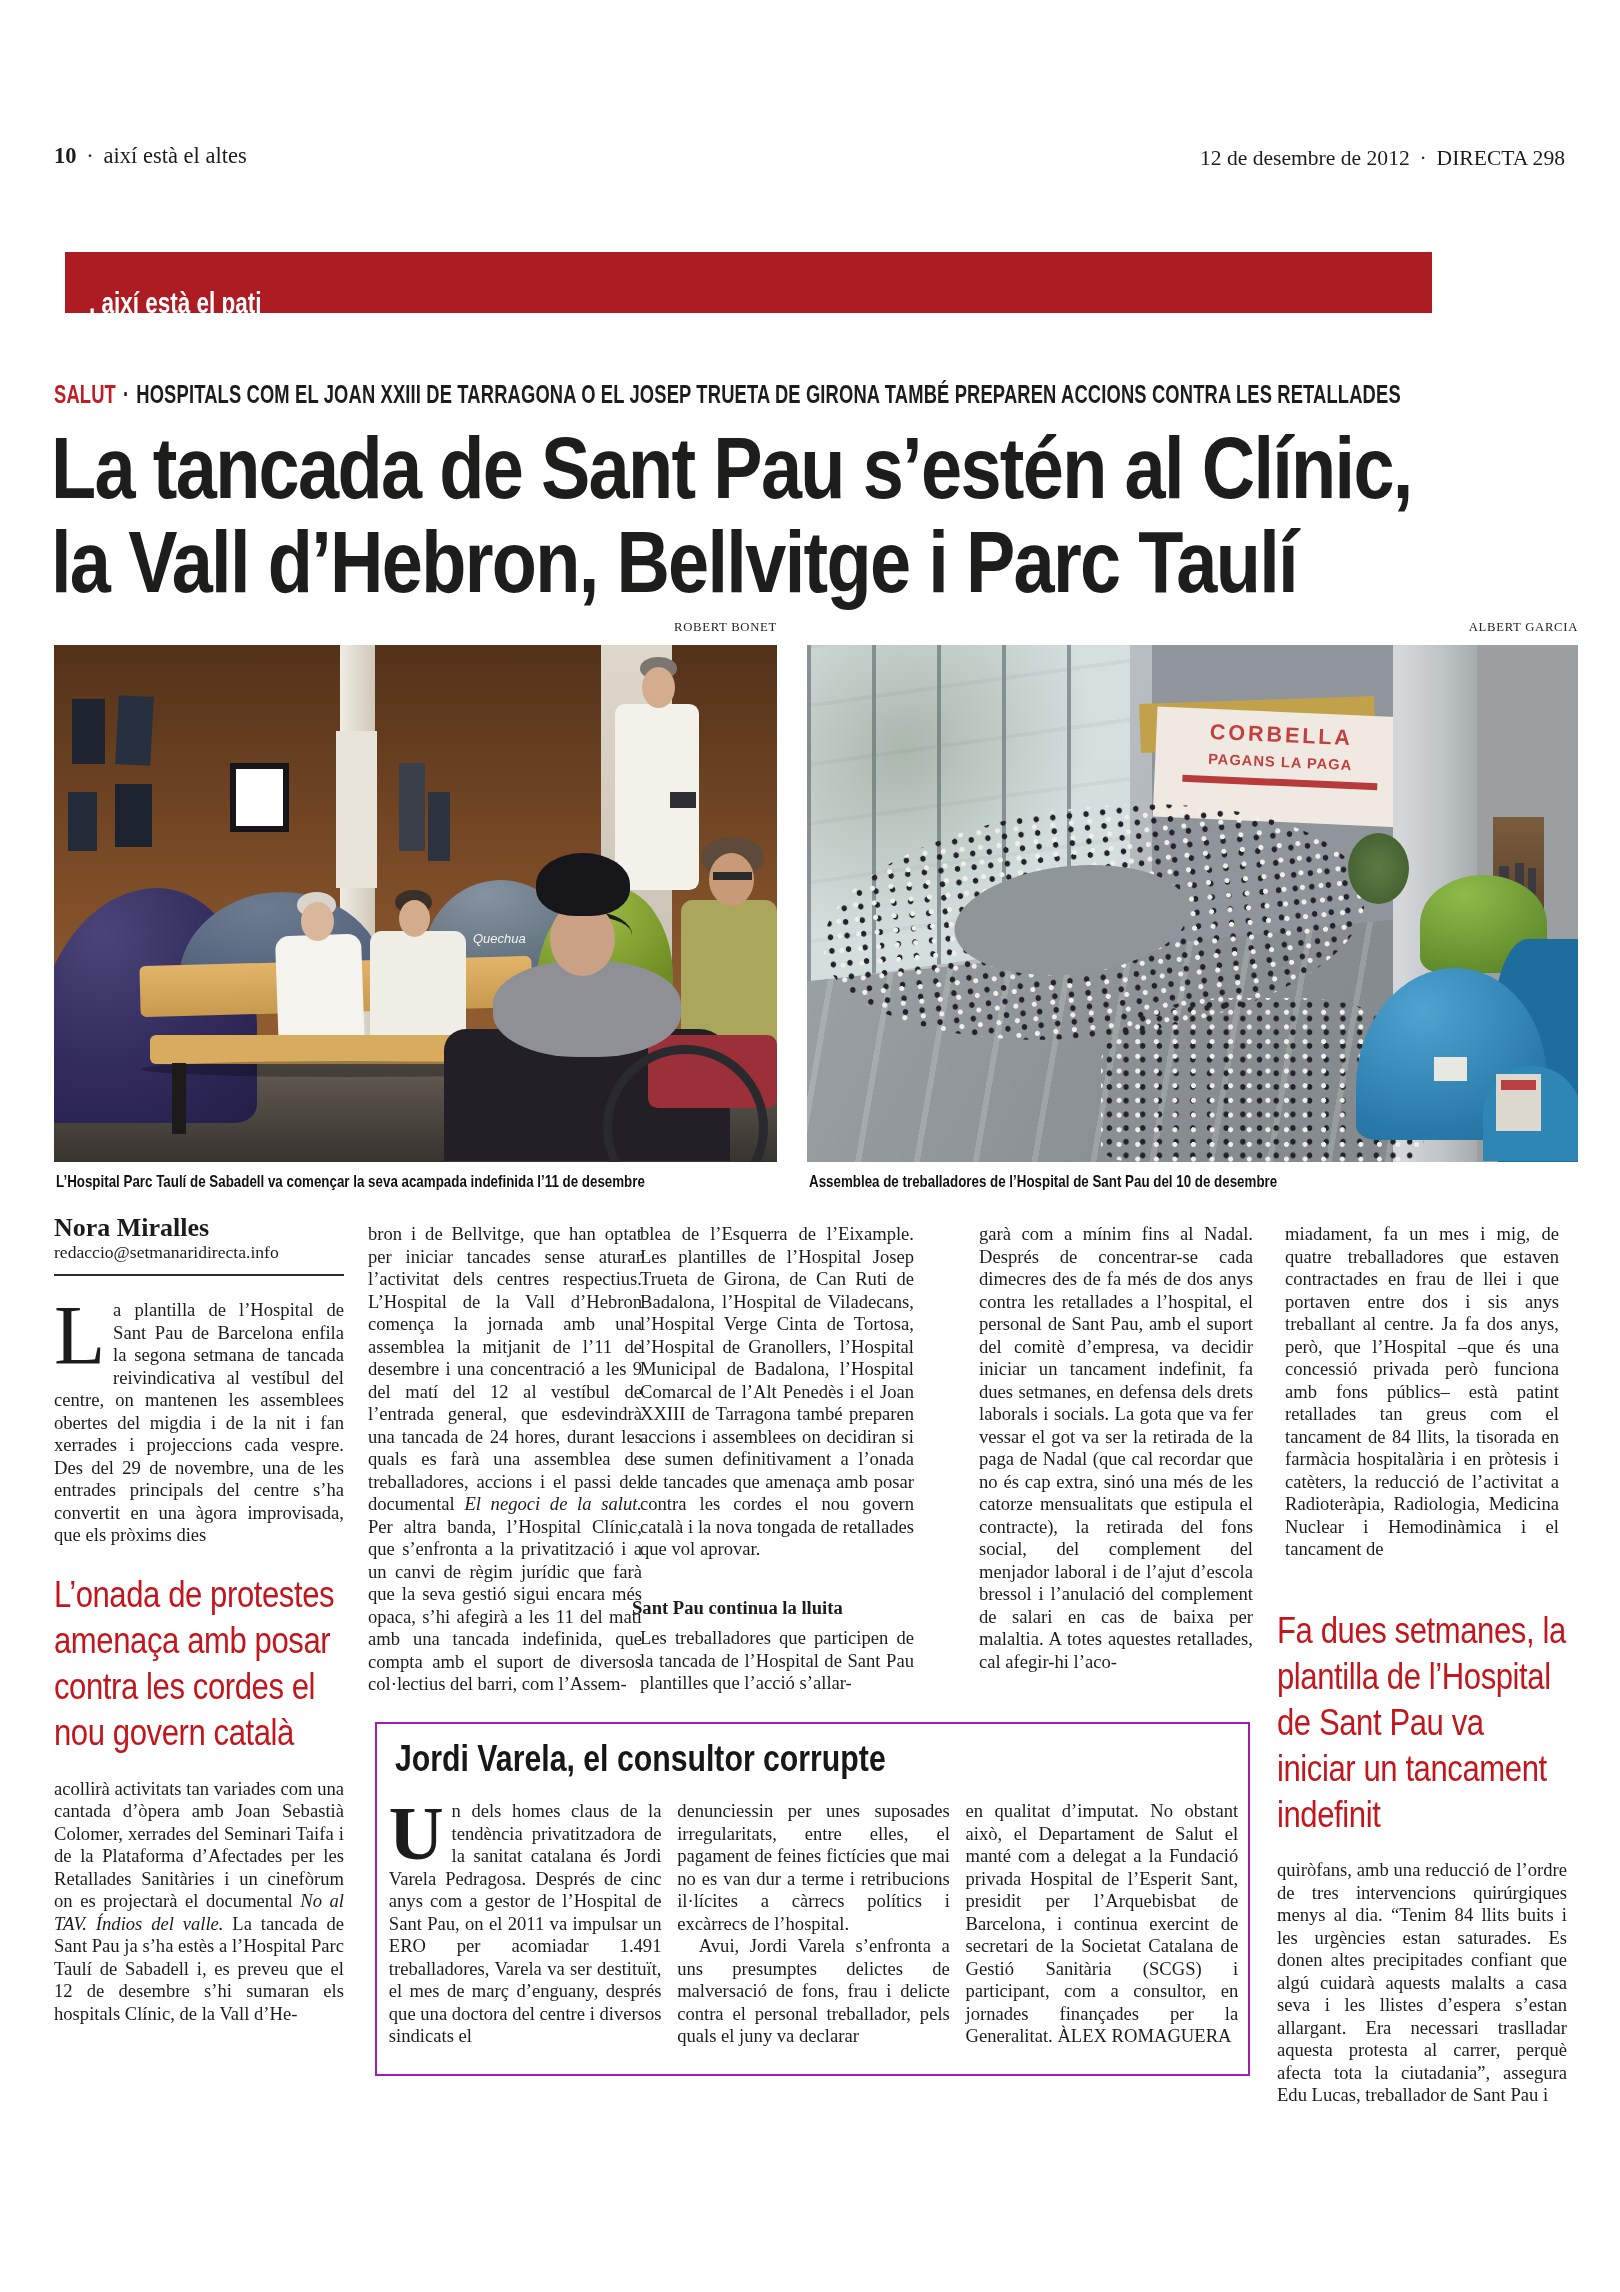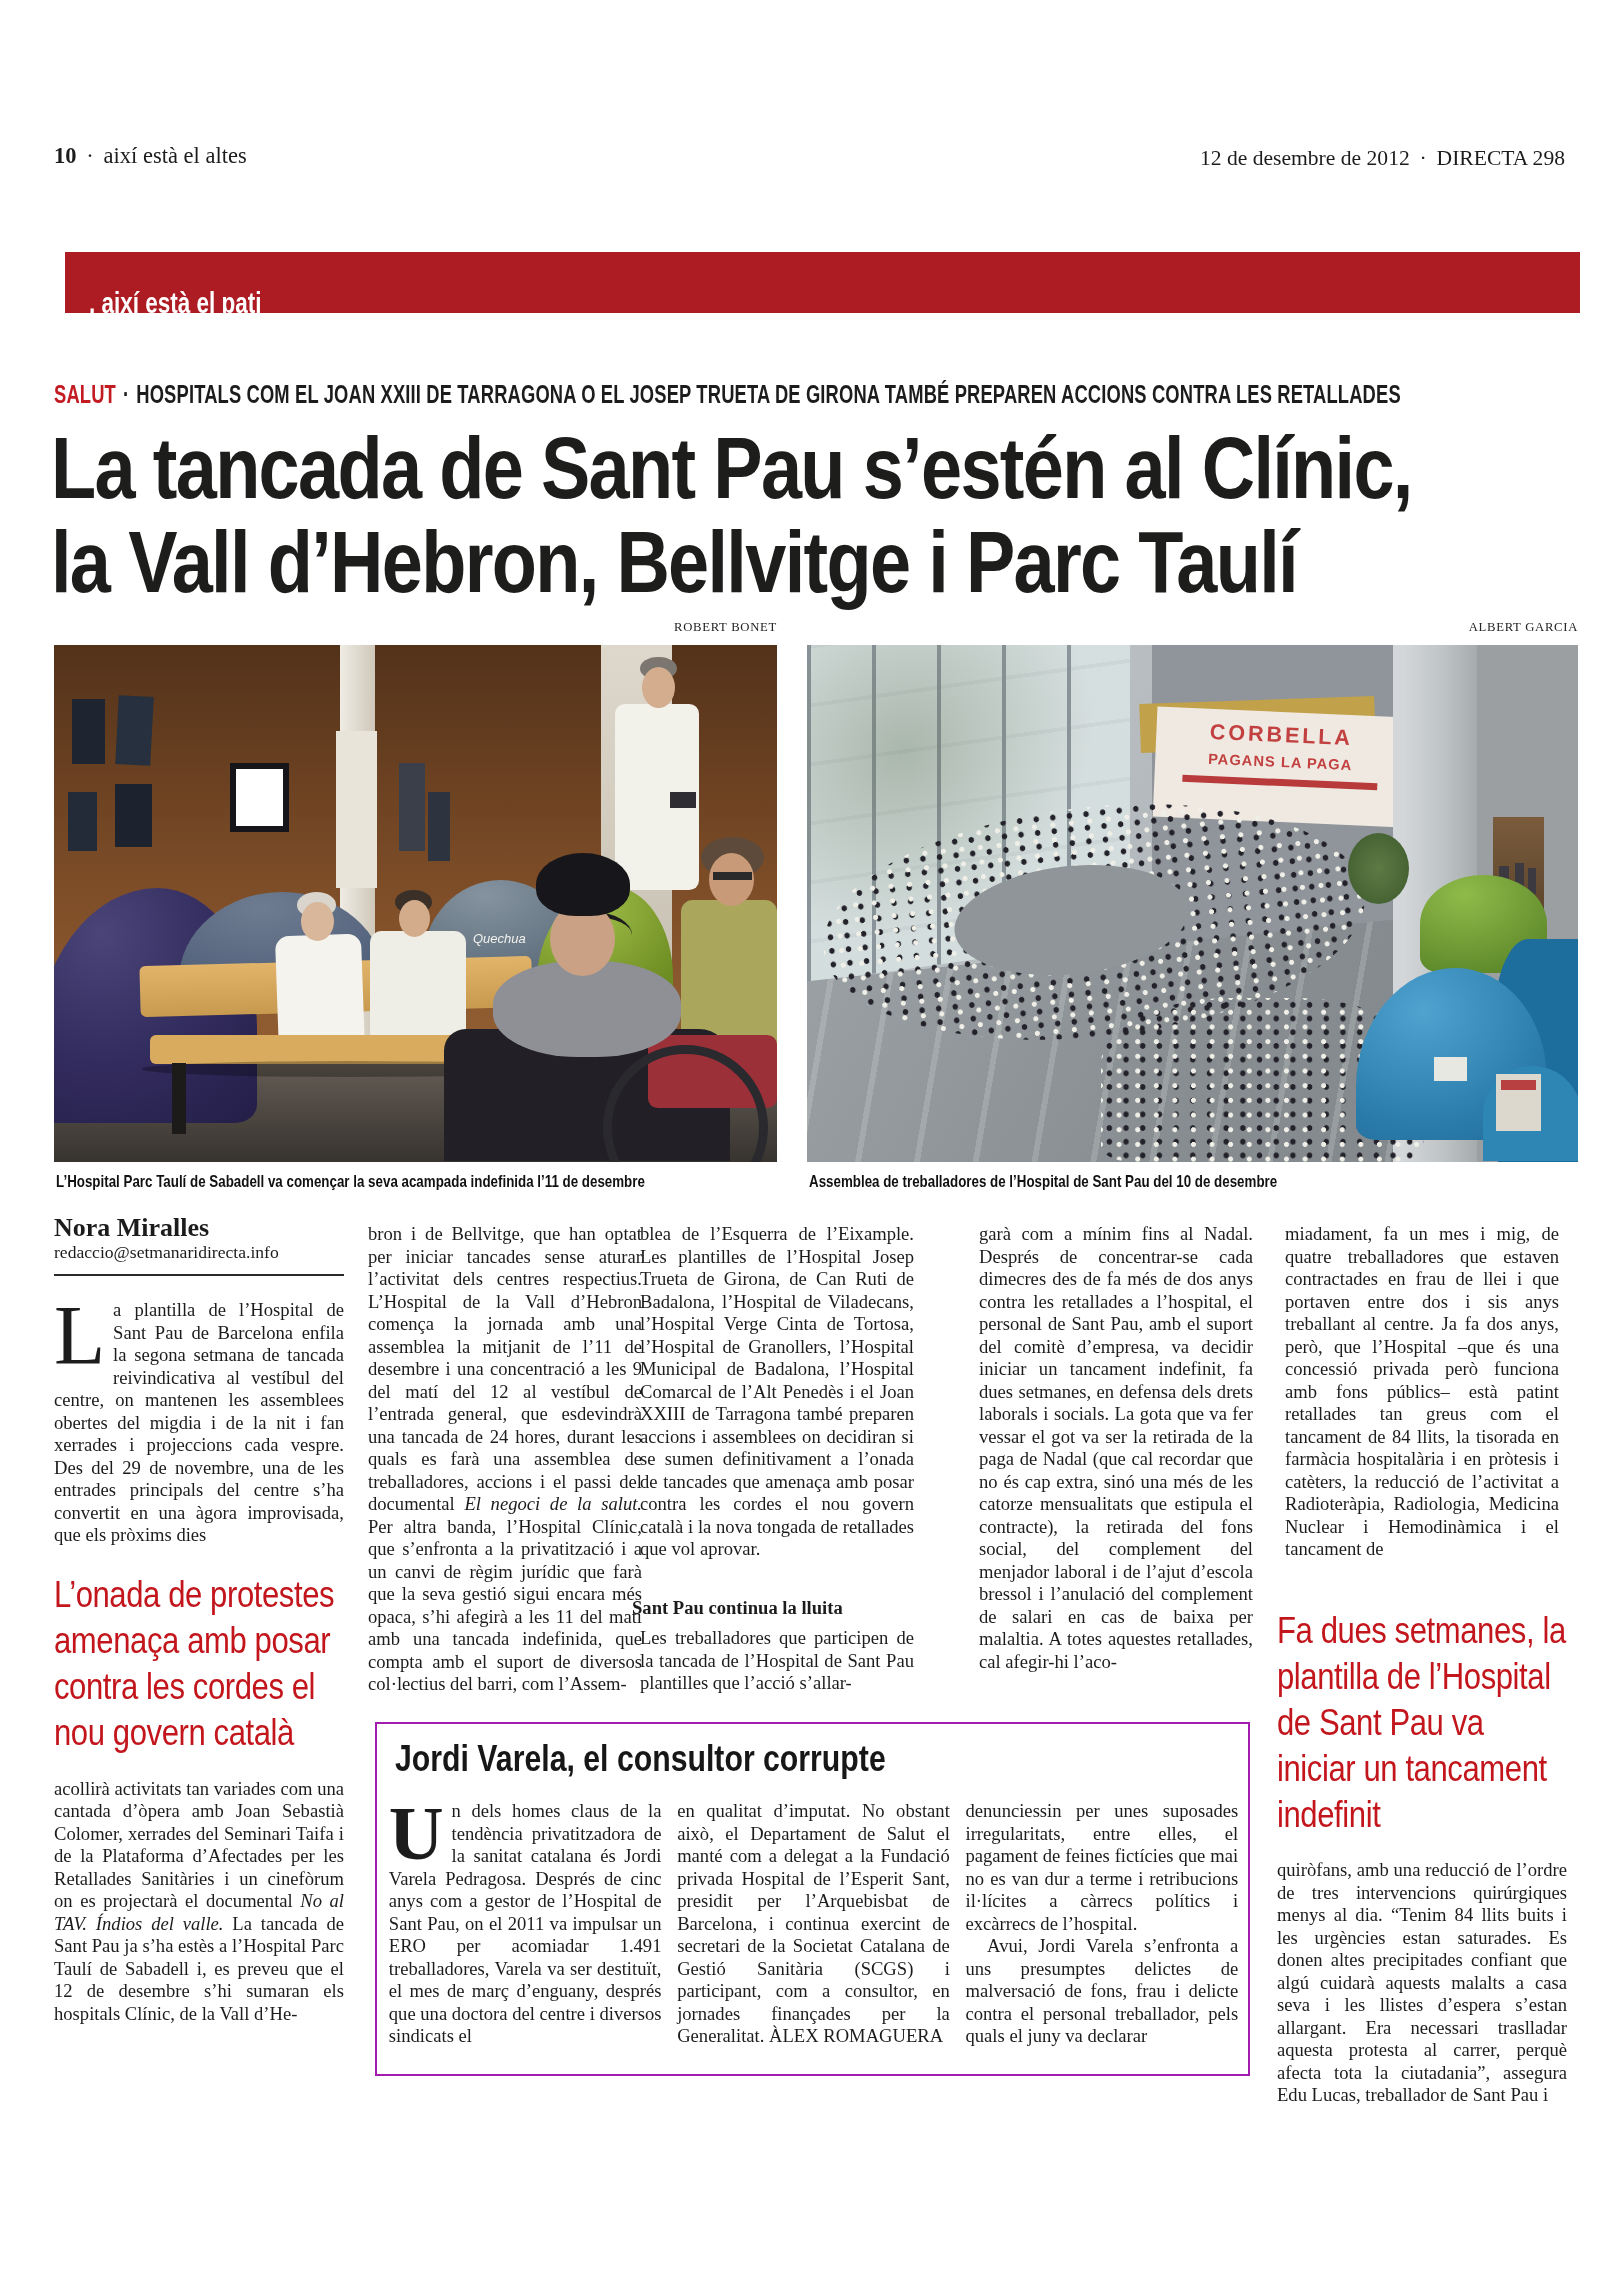--- a/index.html
+++ b/index.html
@@ -9,21 +9,21 @@
   .sans{font-family:"Liberation Sans", sans-serif;}
   .cx{display:inline-block;transform-origin:0 0;white-space:nowrap;}
 
   
   .hdr-left{left:54px;top:143px;font-size:22.5px;}
   .hdr-left .folio{font-weight:bold;}
   .hdr-right{right:55px;top:146px;font-size:21.6px;}
   .dotsep{padding:0 9.8px;}
 
   
-  .banner{left:65px;top:252px;width:1515px;height:61px;background:#ad1b23;}
+  .banner{left:65px;top:252px;width:1367px;height:61px;background:#ad1b23;}
   .banner-text{position:absolute;left:23.5px;bottom:-6.9px;color:#ffffff;font-weight:bold;
                font-size:30px;transform:scaleX(.75);transform-origin:0 100%;white-space:nowrap;}
 
   
   .kicker{left:54px;top:380px;font-size:25.5px;font-weight:bold;letter-spacing:0.2px;}
   .kicker-inner{transform:scaleX(.72);}
   .kicker .tag{color:#c21b22;}
 
   
   .headline{left:51px;top:421px;font-weight:bold;font-size:88px;line-height:94px;
@@ -310,23 +310,23 @@
 
   <div class="abs box">
     <div class="box-title sans">
       <span class="cx boxtitle-inner">Jordi Varela, el consultor corrupte</span>
     </div>
     <div class="box-cols">
       <div class="box-col">
         <p><span class="dropcap bold">U</span><span>n dels homes claus de la tendència privatitzadora de la sanitat catalana és Jordi Varela Pedragosa. Després de cinc anys com a gestor de l’Hospital de Sant Pau, on el 2011 va impulsar un ERO per acomiadar 1.491 treballadores, Varela va ser destituït, el mes de març d’enguany, després que una doctora del centre i diversos sindicats el</span></p>
       </div>
       <div class="box-col">
-        <p>en qualitat d’imputat. No obstant això, el Departament de Salut el manté com a delegat a la Fundació privada Hospital de l’Esperit Sant, presidit per l’Arquebisbat de Barcelona, i continua exercint de secretari de la Societat Catalana de Gestió Sanitària (SCGS) i participant, com a consultor, en jornades finançades per la Generalitat. ÀLEX ROMAGUERA</p>
-      </div>
-      <div class="box-col">
         <p>denunciessin per unes suposades irregularitats, entre elles, el pagament de feines fictícies que mai no es van dur a terme i retribucions il·lícites a càrrecs polítics i excàrrecs de l’hospital.</p>
         <p class="indent">Avui, Jordi Varela s’enfronta a uns presumptes delictes de malversació de fons, frau i delicte contra el personal treballador, pels quals el juny va declarar</p>
       </div>
+      <div class="box-col">
+        <p>en qualitat d’imputat. No obstant això, el Departament de Salut el manté com a delegat a la Fundació privada Hospital de l’Esperit Sant, presidit per l’Arquebisbat de Barcelona, i continua exercint de secretari de la Societat Catalana de Gestió Sanitària (SCGS) i participant, com a consultor, en jornades finançades per la Generalitat. ÀLEX ROMAGUERA</p>
+      </div>
     </div>
   </div>
 
 </div>
 
 
 </body></html>

